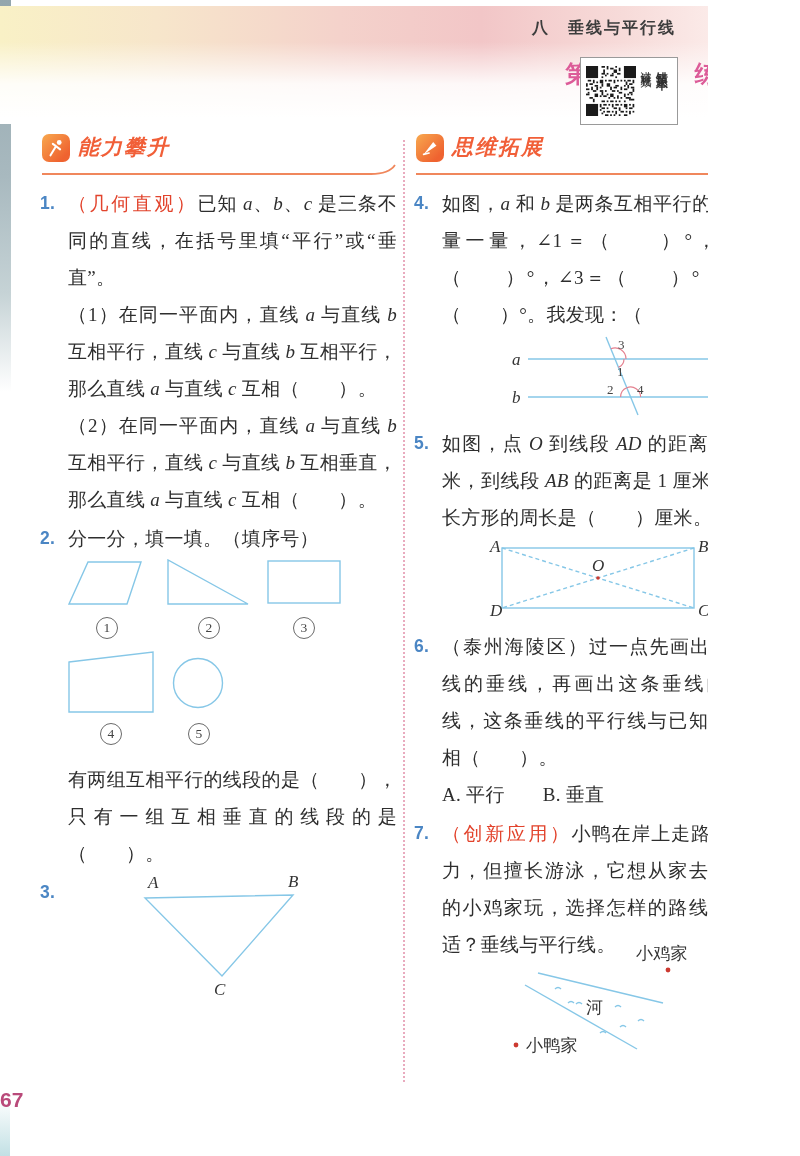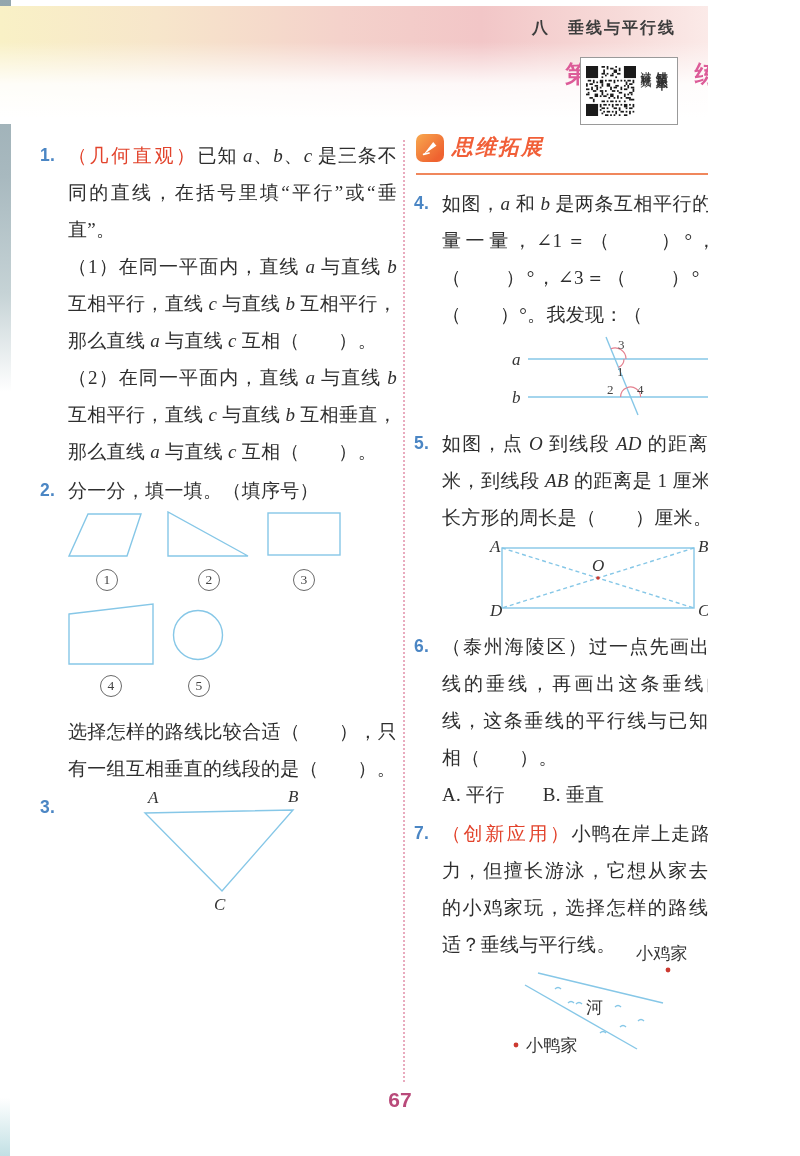--- a/index.html
+++ b/index.html
@@ -64,21 +64,21 @@
 
   
   .shape-row{position:relative;}
   .shape-row.r1{height:94px;}
   .shape-row.r2{height:102px;}
   .shape{position:absolute;}
   .circled{position:absolute;display:inline-block;width:20px;height:20px;border:1.2px solid #6a6a6a;border-radius:50%;
      text-align:center;line-height:20px;font-size:13.5px;color:#444;font-style:normal;}
 
   .options{display:flex;gap:38px;line-height:37px;}
-  .page-number{position:absolute;left:0;top:1088px;width:800px;text-align:center;
+  .page-number{position:absolute;left:0;top:1088px;width:800px;
      font-family:"Liberation Sans","DejaVu Sans",sans-serif;font-weight:bold;font-size:21px;color:#b94a7a;}
 </style>
 </head>
 <body>
 
 <div class="page">
 
   <div class="edge-left-top"></div>
   <div class="edge-left-bottom"></div>
 
@@ -205,20 +205,32 @@
       </g>
     </svg>
     <div class="qr-vtext">讲解视频</div>
     <div class="qr-vtext bold">错题本</div>
   </div>
 
   <div class="divider"></div>
 
   <div class="col col-left">
 
+    <div class="section-header">
+      <div class="sec-icon">
+        <svg viewBox="0 0 24 24">
+            <circle cx="15.5" cy="6" r="2.6" fill="#fff"></circle>
+          <path d="M6 20 L12 10 L16.5 13.5 M12 10 L8.5 7.5" stroke="#fff" stroke-width="2.2" fill="none" stroke-linecap="round"></path>
+          </svg>
+      </div>
+      <span class="sec-title">能力攀升</span>
+      <svg class="sec-underline" viewBox="0 0 356 14" preserveAspectRatio="none">
+        <path d="M2 11 L330 11 Q348 11 354 2" fill="none" stroke="#f0875c" stroke-width="1.8"></path>
+        </svg>
+    </div>
 
     <div class="prob" style="margin-top:4px;">
       <span class="pnum">1.</span>
       <div><span class="tag-red">（几何直观）</span><span>已知 <i>a</i>、<i>b</i>、<i>c</i> 是三条不同的直线，在括号里填“平行”或“垂直”。</span></div>
       <div>（1）在同一平面内，直线 <i>a</i> 与直线 <i>b</i> 互相平行，直线 <i>c</i> 与直线 <i>b</i> 互相平行，那么直线 <i>a</i> 与直线 <i>c</i> 互相（　　）。</div>
       <div>（2）在同一平面内，直线 <i>a</i> 与直线 <i>b</i> 互相平行，直线 <i>c</i> 与直线 <i>b</i> 互相垂直，那么直线 <i>a</i> 与直线 <i>c</i> 互相（　　）。</div>
     </div>
 
     <div class="prob" style="margin-top:2px;">
       <span class="pnum">2.</span>
@@ -242,21 +254,21 @@
         <svg class="shape" style="left:0;top:0;" width="87" height="63">
           <polygon class="figline" points="1,11 85,1 85,61 1,61"></polygon>
           </svg>
         <svg class="shape" style="left:104px;top:6px;" width="52" height="52">
           <circle class="figline" cx="26" cy="26" r="24.5"></circle>
           </svg>
         <span class="circled" style="left:32px;top:72px;">4</span>
         <span class="circled" style="left:120px;top:72px;">5</span>
       </div>
 
-      <div style="margin-top:8px;">选择怎样的路线比较合适（　　），只有一组互相垂直的线段的是（　　）。</div>
+      <div style="margin-top:8px;">有两组互相平行的线段的是（　　），只有一组互相垂直的线段的是（　　）。</div>
     </div>
 
     <div class="prob" style="margin-top:2px;">
       <span class="pnum">3.</span>
       <div class="fig" style="height:128px;">
         <svg style="position:absolute;left:72px;top:0;" width="170" height="128">
           <text class="figtext" x="8" y="14">A</text>
           <text class="figtext" x="148" y="13">B</text>
           <path class="figline" d="M5 24 L153 21 L82 102 Z"></path>
           <text class="figtext" x="74" y="121">C</text>

